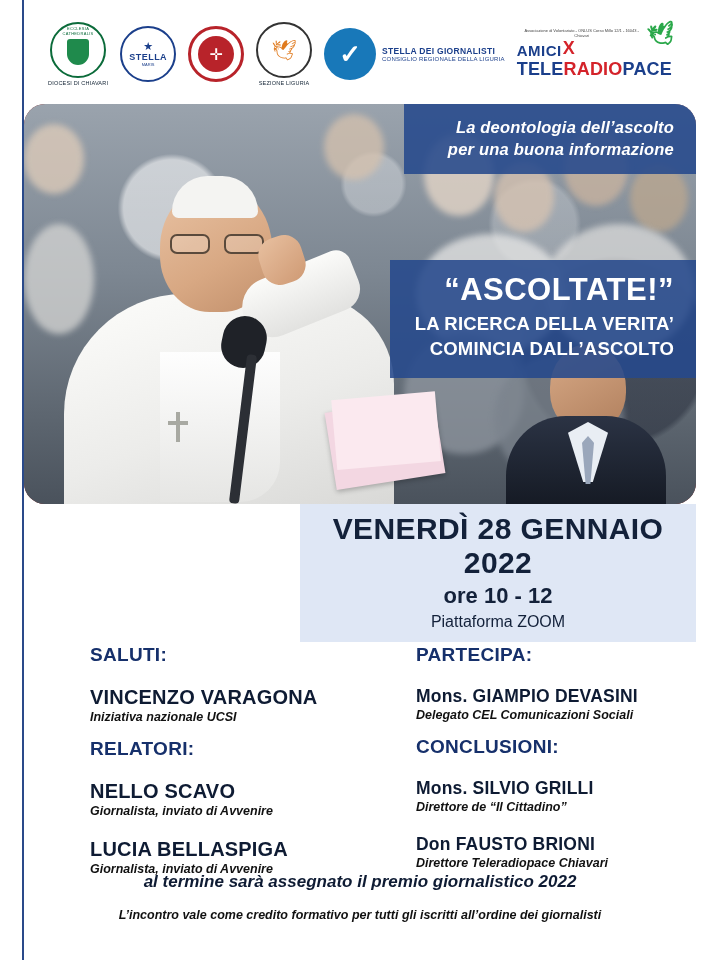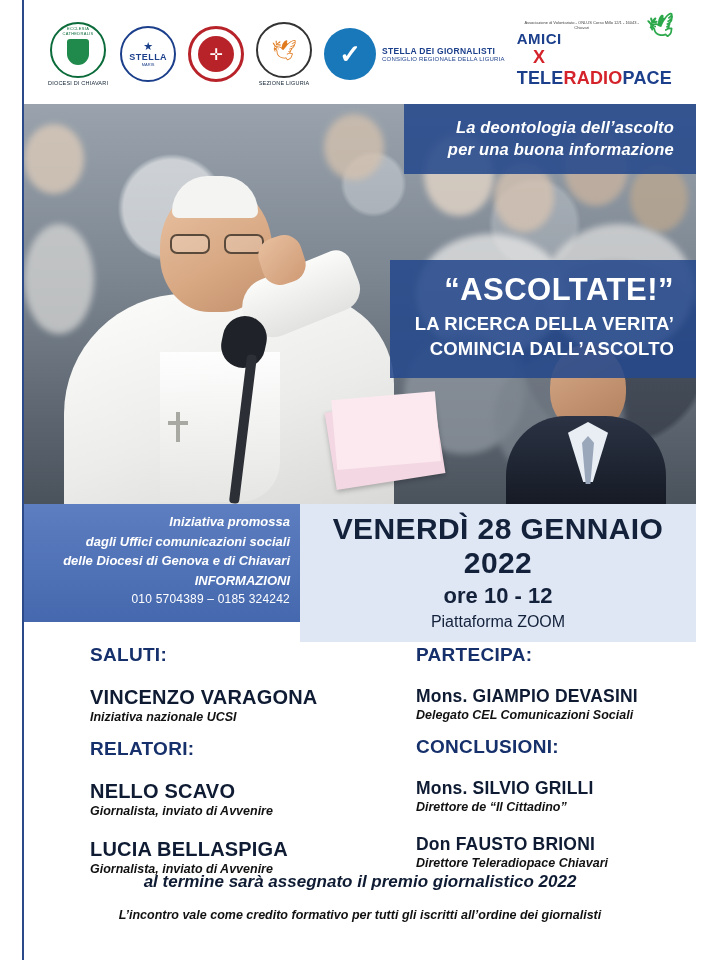--- a/index.html
+++ b/index.html
@@ -182,22 +182,21 @@
     text-align: center;
     width: 130px;
     line-height: 1.25;
   }
   .logo6 .amici {
     font-size: 15px;
     font-weight: bold;
     color: #1b3f8b;
     letter-spacing: .5px;
     display: flex;
-    align-items: center;
-    flex-direction: column;
+    align-items: flex-end;
   }
   .logo6 .amici .x {
     color: #d4232a;
     font-size: 18px;
     margin: 0 1px;
   }
   .logo6 .trp {
     font-size: 18px;
     font-weight: bold;
     letter-spacing: .2px;
@@ -215,20 +214,21 @@
 
   
   .photo-band {
     position: absolute;
     left: 24px;
     top: 104px;
     width: 672px;
     height: 400px;
     overflow: hidden;
     background: #7f1d1d;
+    border-radius: 21px;
   }
   .photo-bg {
     position: absolute;
     inset: 0;
     background:
       radial-gradient(circle at 22% 26%, rgba(255,255,255,.55) 0 8%, rgba(255,255,255,0) 9%),
       radial-gradient(circle at 52% 20%, rgba(255,255,255,.30) 0 6%, rgba(255,255,255,0) 7%),
       radial-gradient(circle at 76% 30%, rgba(255,255,255,.22) 0 7%, rgba(255,255,255,0) 8%),
       radial-gradient(circle at 88% 62%, rgba(40,46,60,.55) 0 14%, rgba(40,46,60,0) 15%),
       linear-gradient(180deg, #9aa3ad 0%, #7d8792 42%, #5d6670 78%, #4a525c 100%);
@@ -653,27 +653,20 @@
 per una buona informazione</div>
 
     <div class="hdr-main">
       <div class="big">“ASCOLTATE!”</div>
       <div class="sub" style="white-space:pre-line;">LA RICERCA DELLA VERITA’
 COMINCIA DALL’ASCOLTO</div>
     </div>
   </div>
 
   <div class="info-band">
-    <div class="info-left">
-      <div>Iniziativa promossa</div>
-      <div>dagli Uffici comunicazioni sociali</div>
-      <div>delle Diocesi di Genova e di Chiavari</div>
-      <div>INFORMAZIONI</div>
-      <div class="tel">010 5704389 – 0185 324242</div>
-    </div>
     <div class="date-box">
       <div class="d1">VENERDÌ 28 GENNAIO 2022</div>
       <div class="d2">ore 10 - 12</div>
       <div class="d3">Piattaforma ZOOM</div>
     </div>
   </div>
 
   <div class="programme">
 
     <div class="col col-left">

